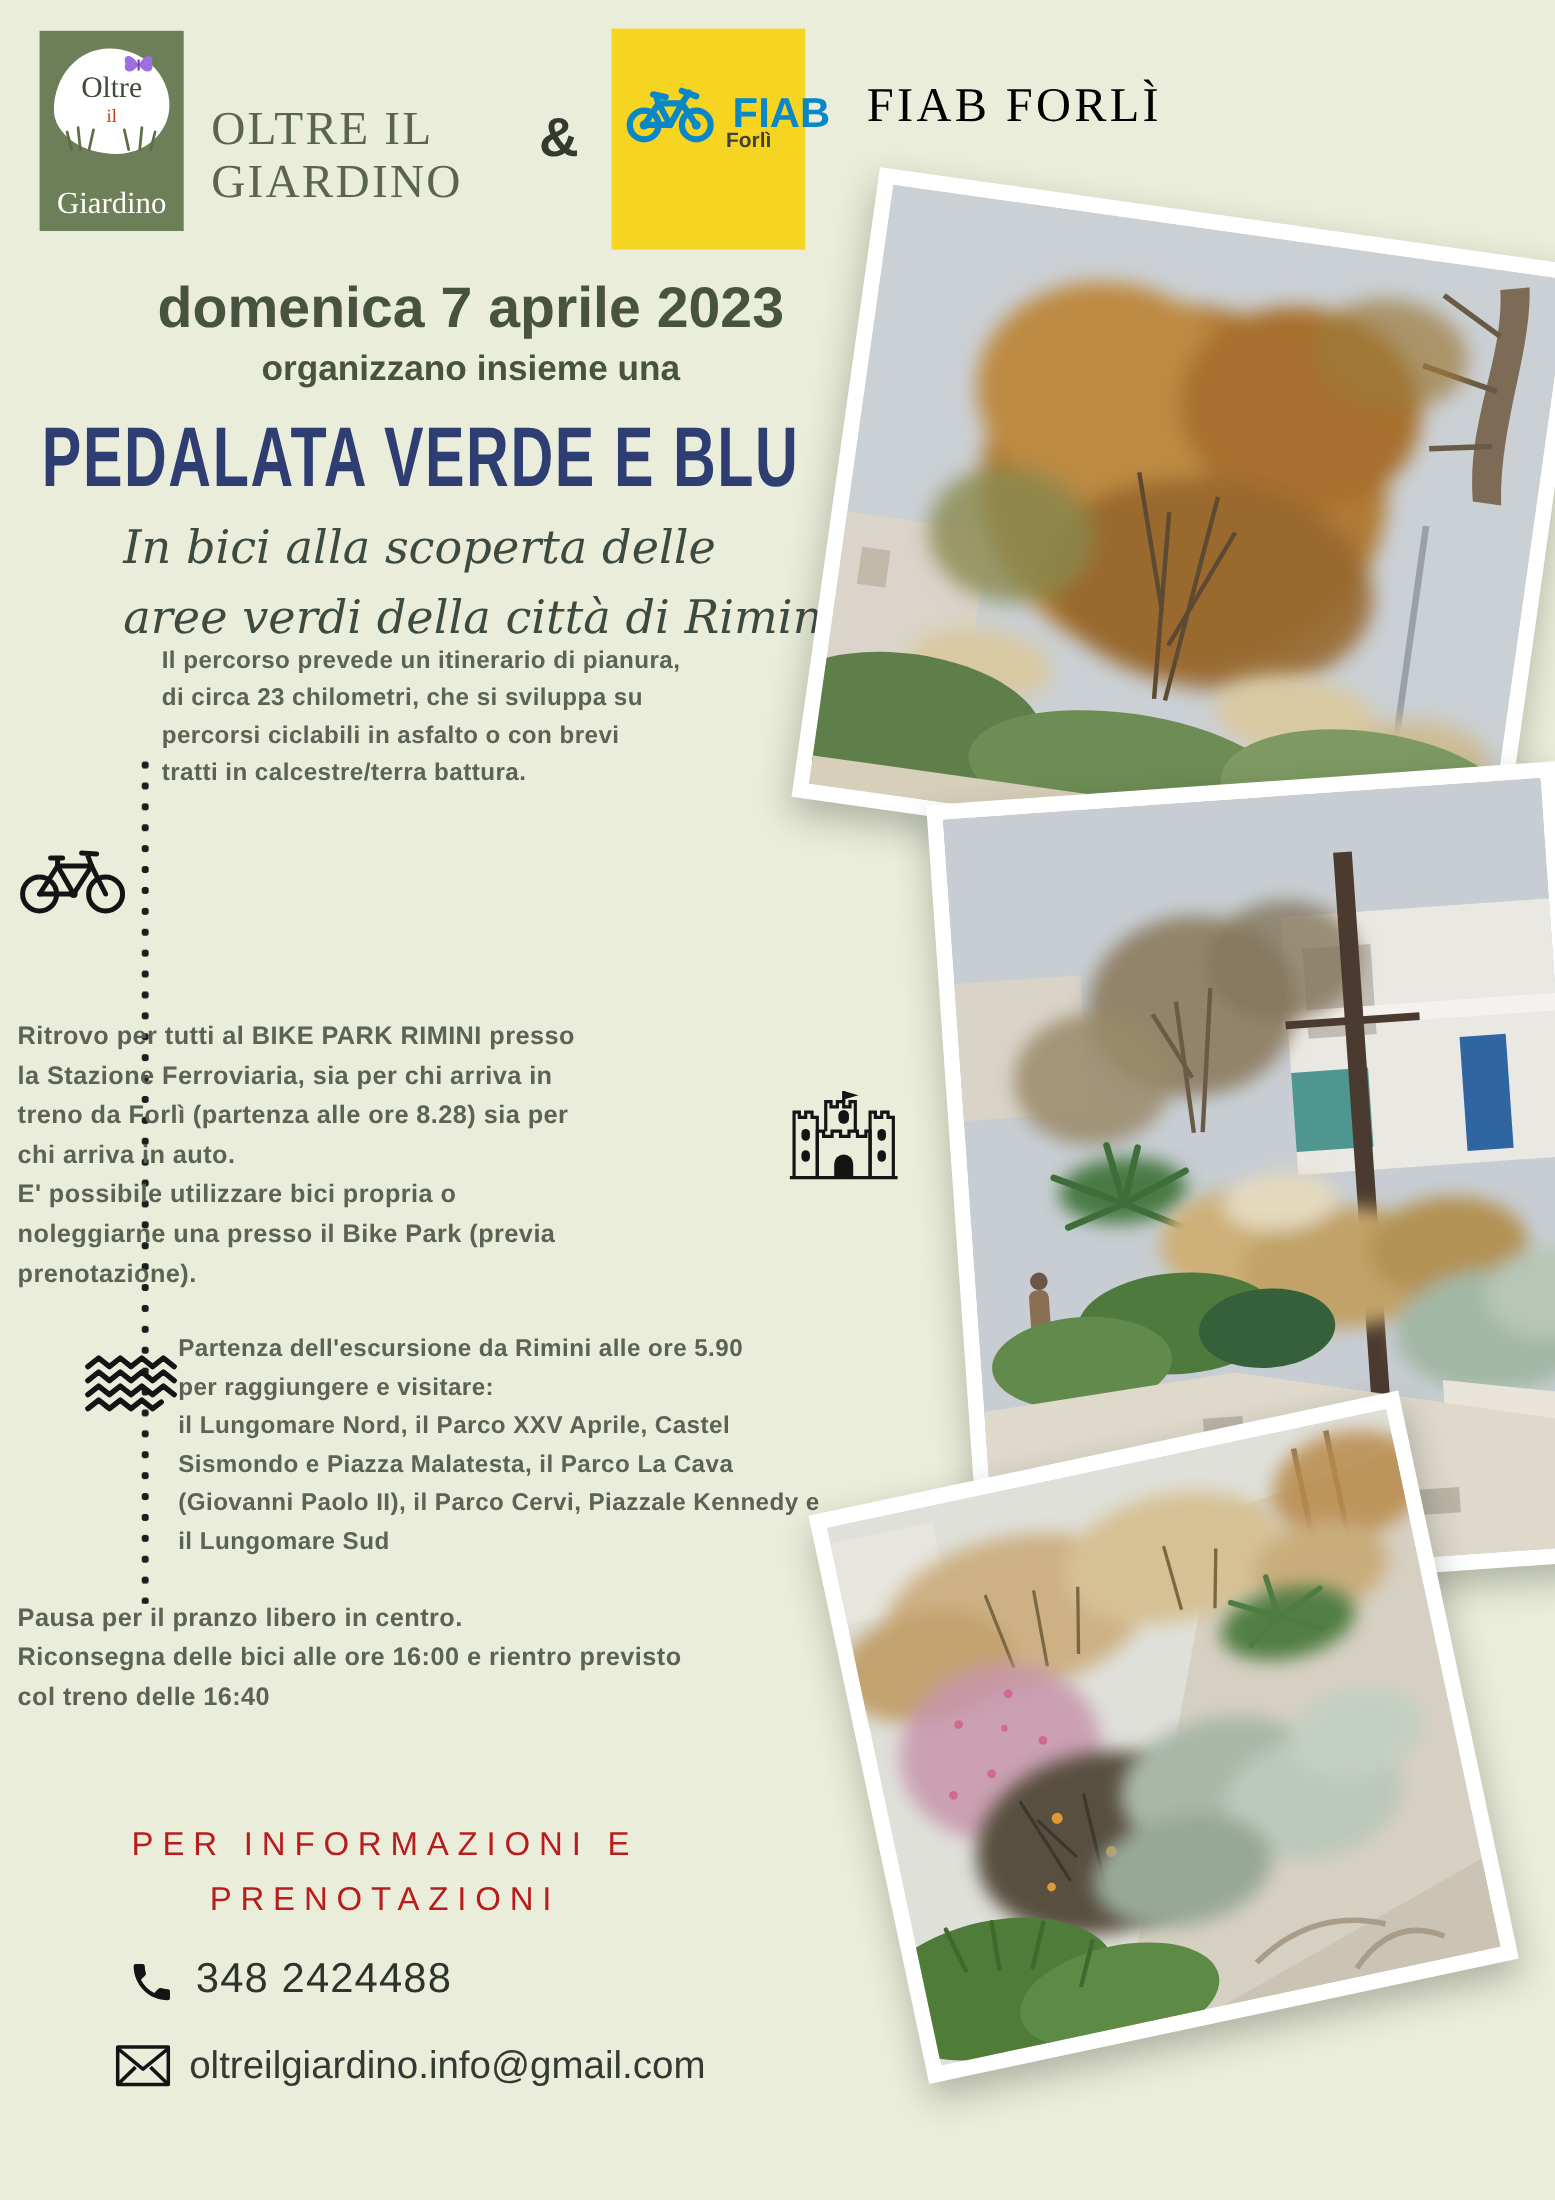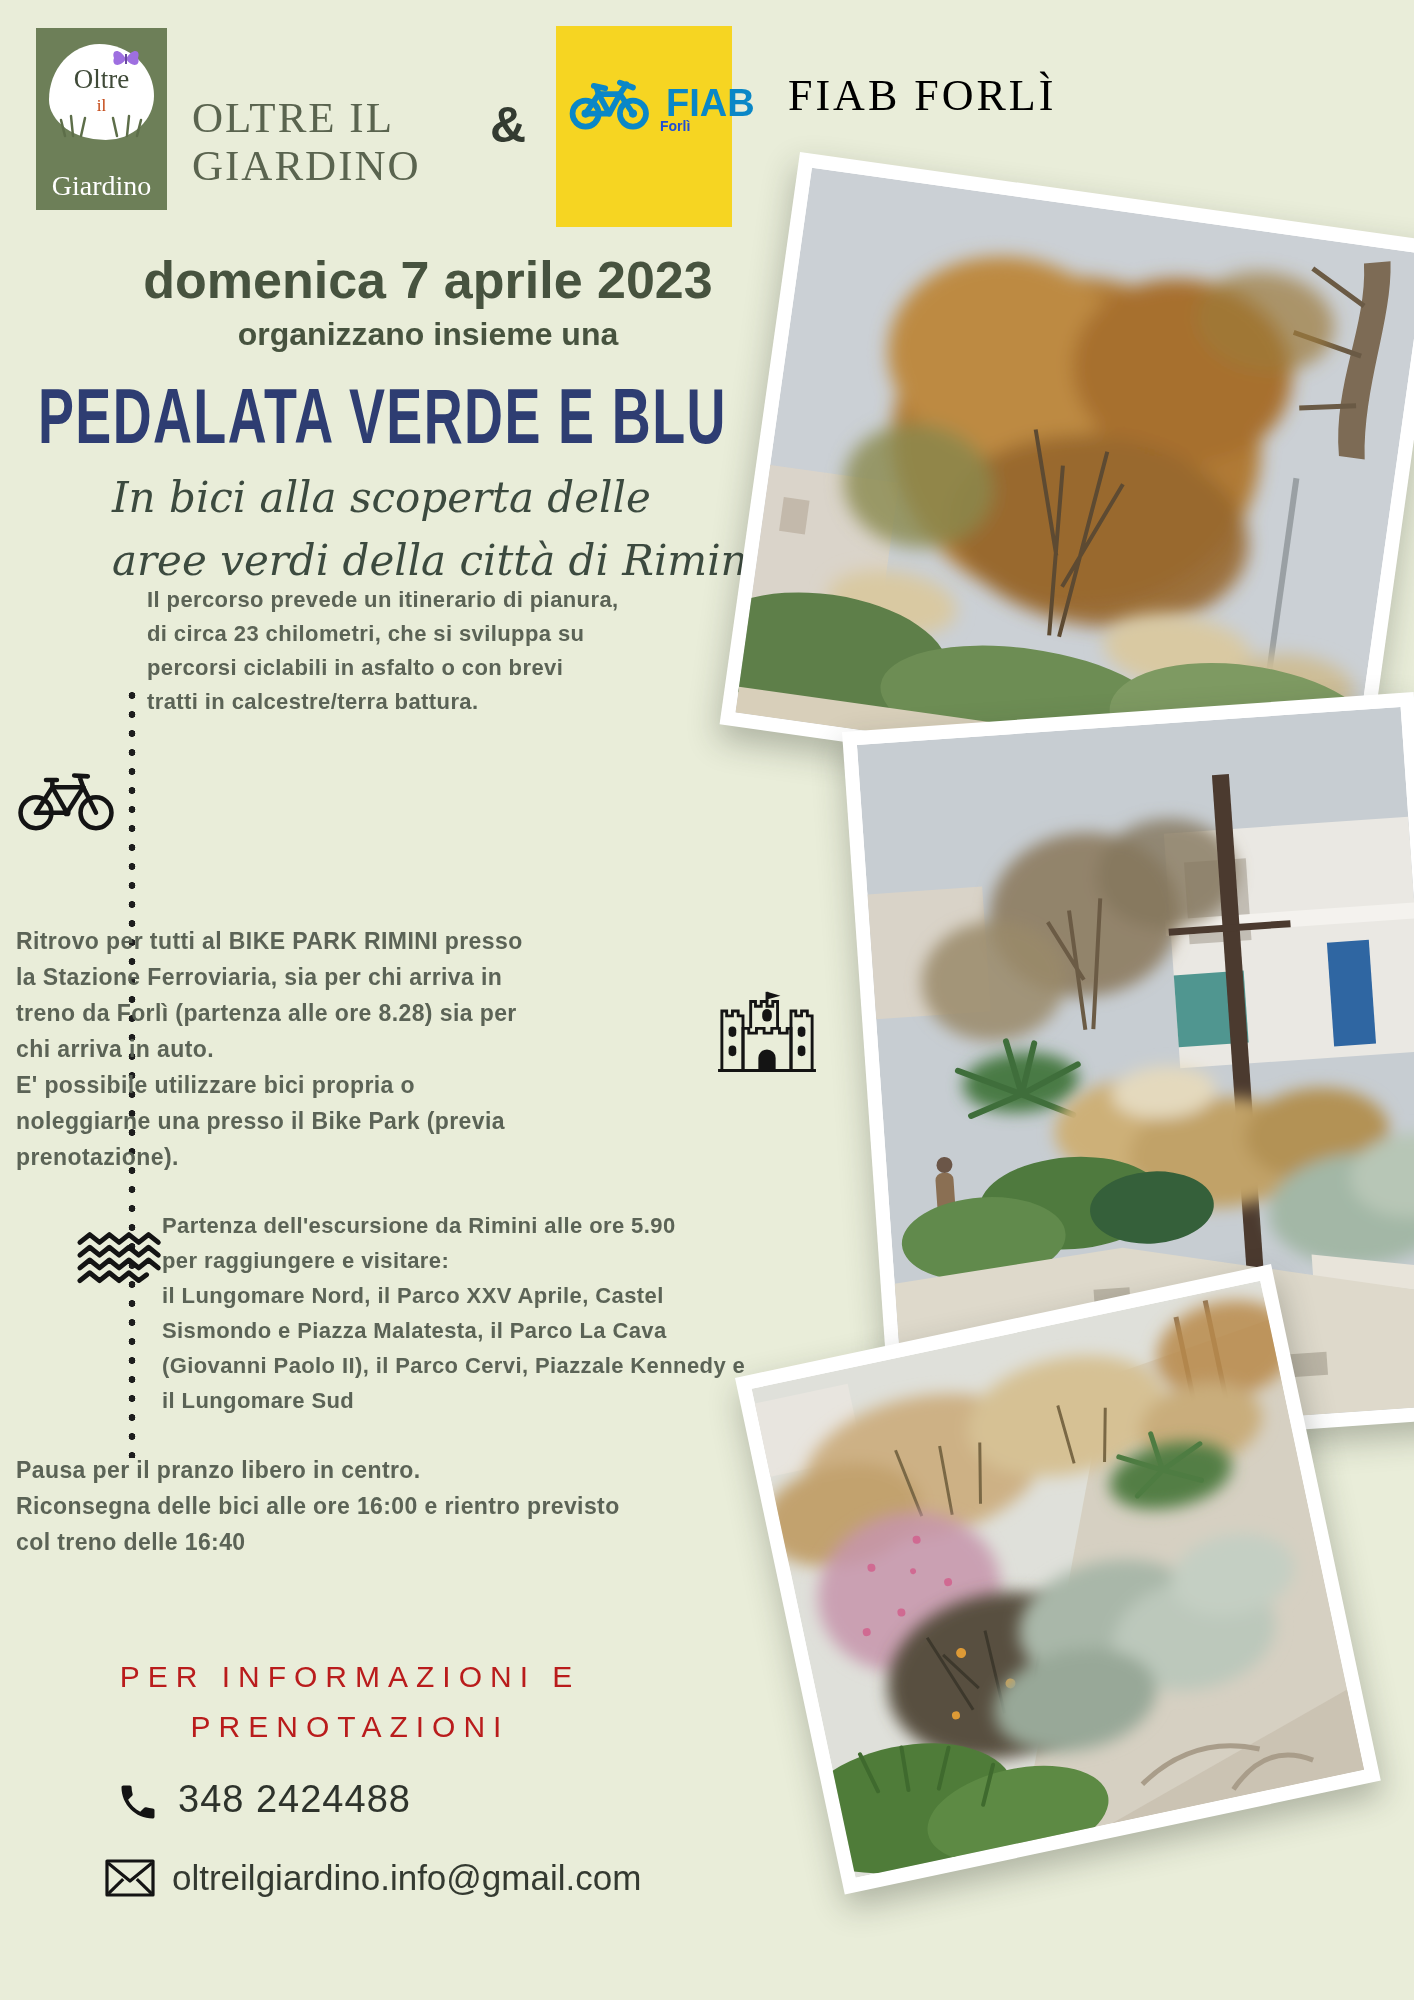--- a/index.html
+++ b/index.html
@@ -20,21 +20,21 @@
   .logo-il{position:absolute;left:0;top:52px;width:100%;text-align:center;
     font-family:"Liberation Serif",serif;font-size:17px;color:#c2410c;}
   .logo-giardino{position:absolute;left:0;bottom:8px;width:100%;text-align:center;
     font-family:"Liberation Serif",serif;font-size:28px;color:#ffffff;}
   .org-left{left:192px;top:94px;font-family:"Liberation Serif",serif;font-size:43px;
     line-height:1.12;letter-spacing:2px;color:#5a644f;}
   .amp{left:490px;top:96px;font-size:50px;font-weight:700;color:#333b31;}
   .fiab-box{left:556px;top:26px;width:176px;height:201px;background:#f6d522;}
   .fiab-row{position:absolute;left:10px;top:48px;display:flex;align-items:center;}
   .fiab-name{color:#0a87c7;font-size:38px;font-weight:700;letter-spacing:0px;margin-left:2px;}
-  .fiab-city{position:absolute;left:104px;top:92px;color:#1d4ed8;font-size:14px;font-weight:700;}
+  .fiab-city{position:absolute;left:104px;top:92px;color:#404040;font-size:19px;font-weight:700;}
   .org-right{left:788px;top:70px;font-family:"Liberation Serif",serif;font-size:44px;
     letter-spacing:3px;color:#000000;}
 
   
   .date{left:108px;top:250px;width:640px;text-align:center;font-size:52px;font-weight:700;color:#47533f;}
   .intro{left:108px;top:316px;width:640px;text-align:center;font-size:32px;font-weight:700;color:#47533f;}
   .title{left:38px;top:372px;font-size:77px;font-weight:700;color:#2e3d72;letter-spacing:2px;
     transform:scaleX(0.70);transform-origin:left top;white-space:nowrap;}
   .tagline{left:112px;top:466px;font-family:"DejaVu Serif",serif;font-style:italic;
     font-size:42px;color:#3c4a3f;line-height:1.5;}

